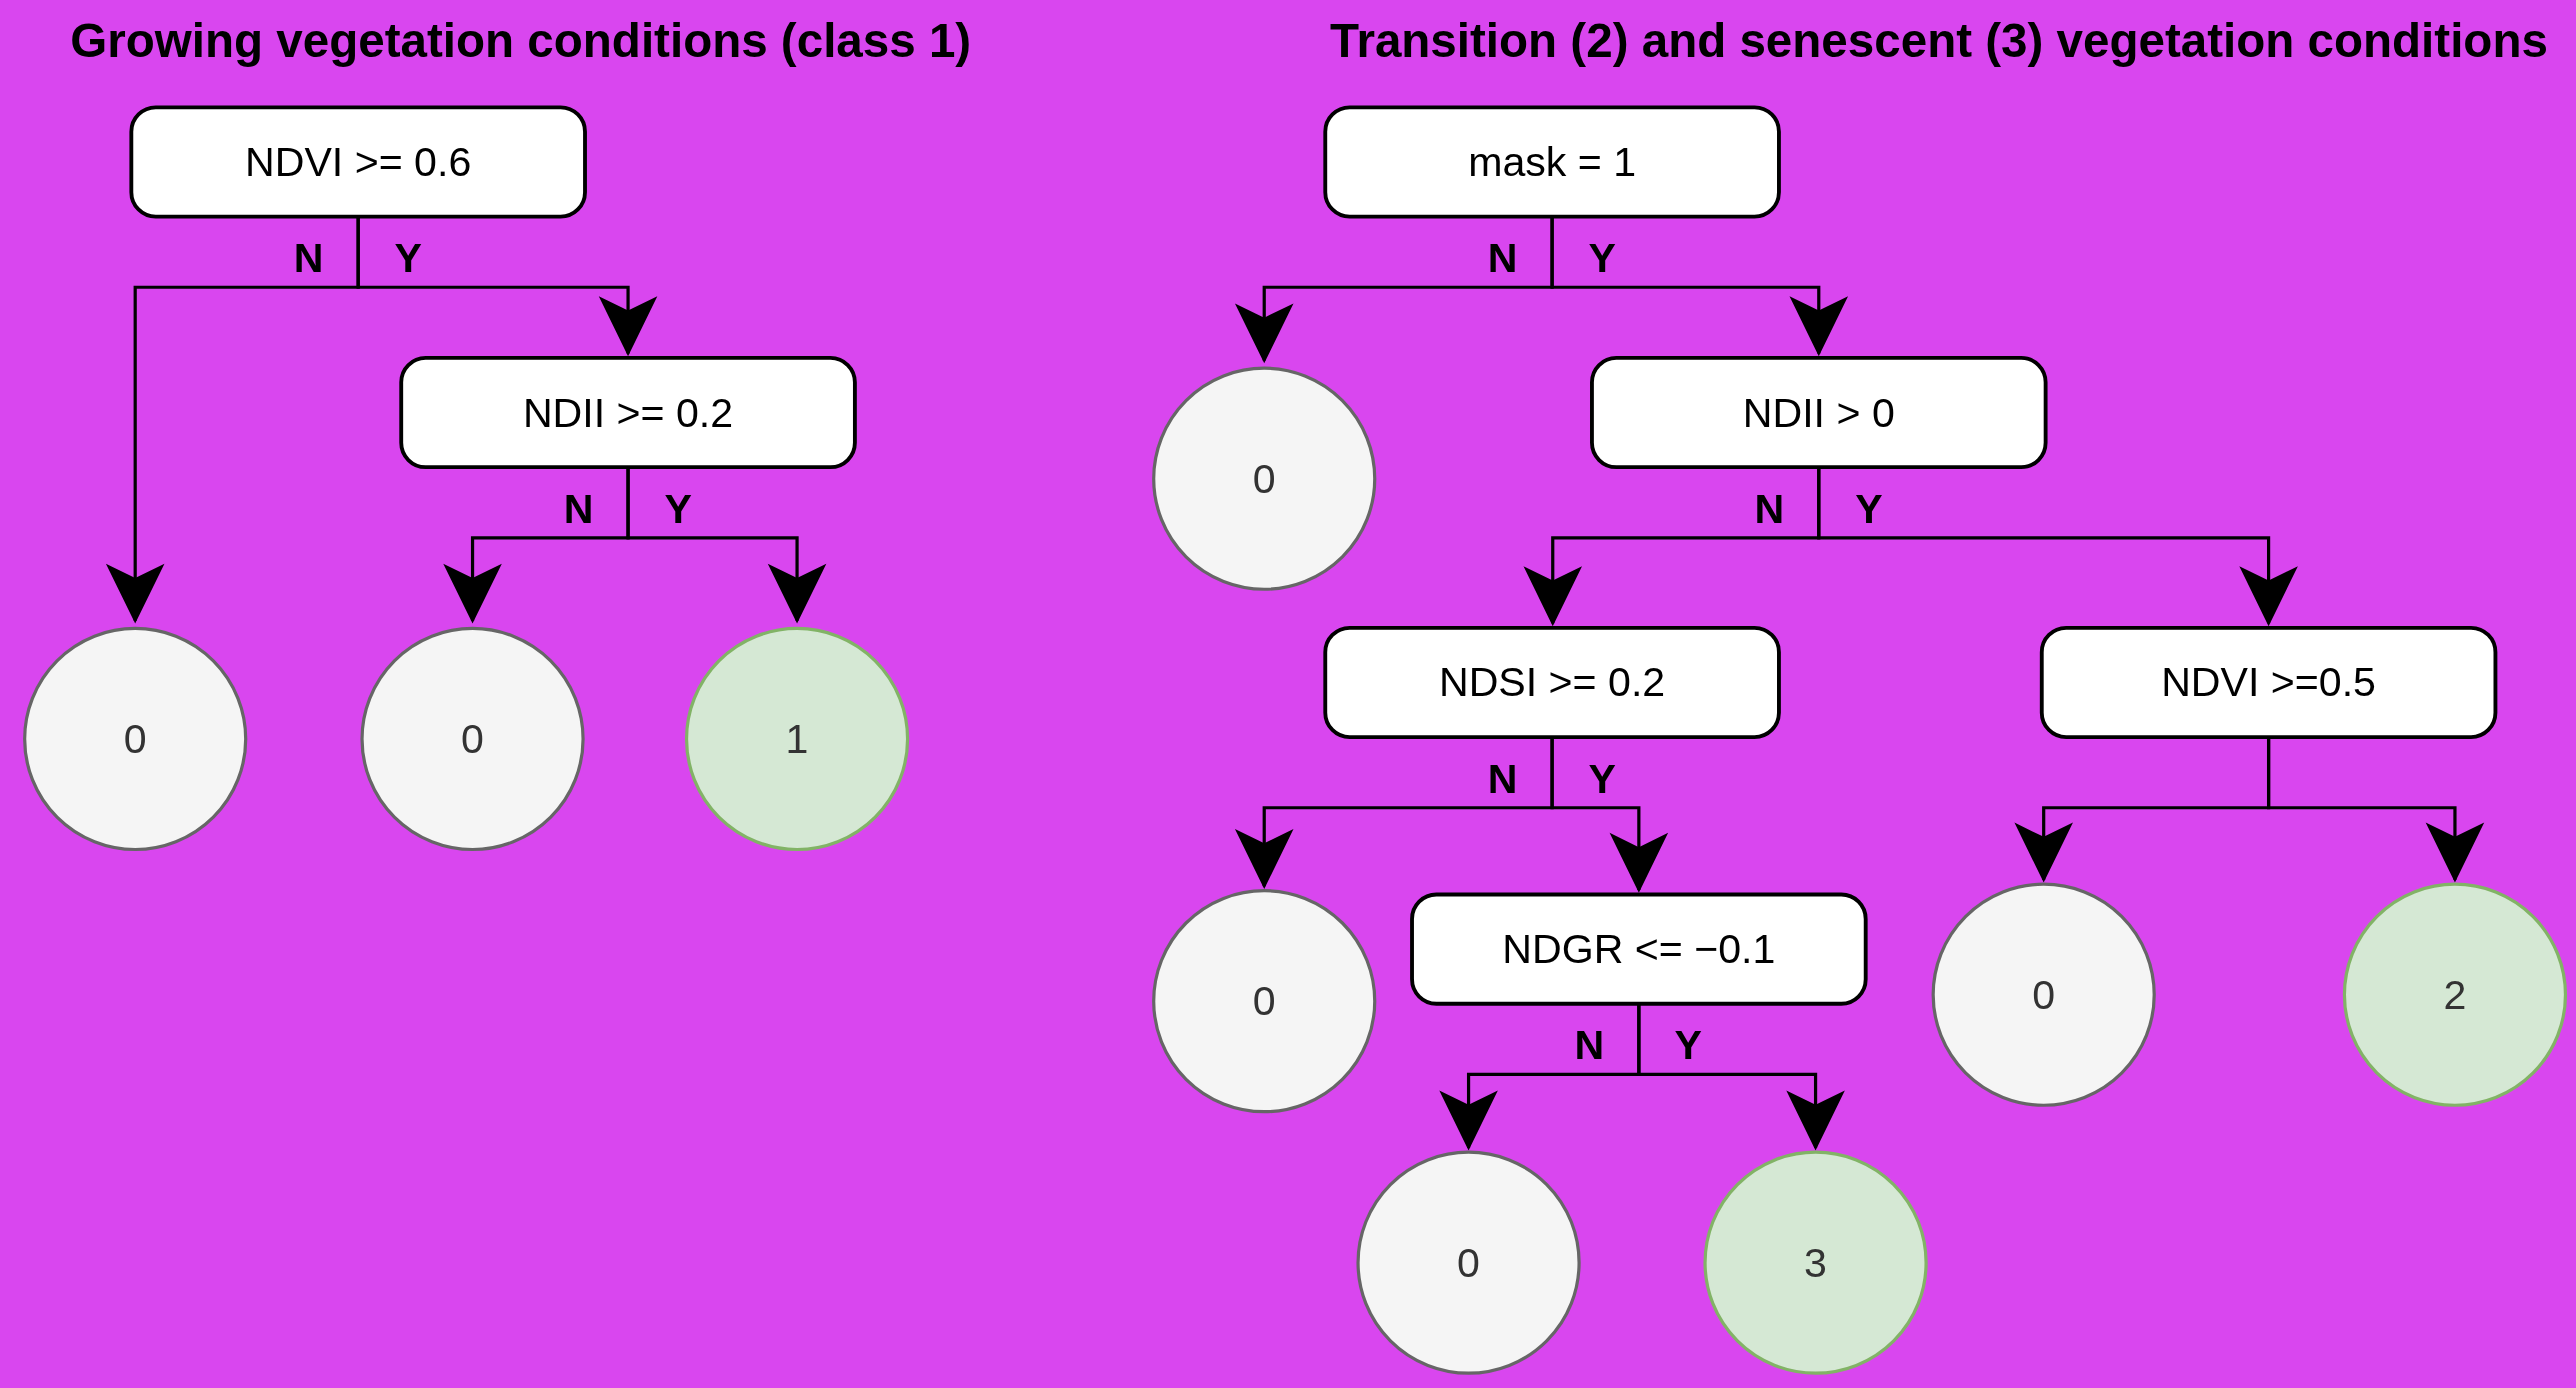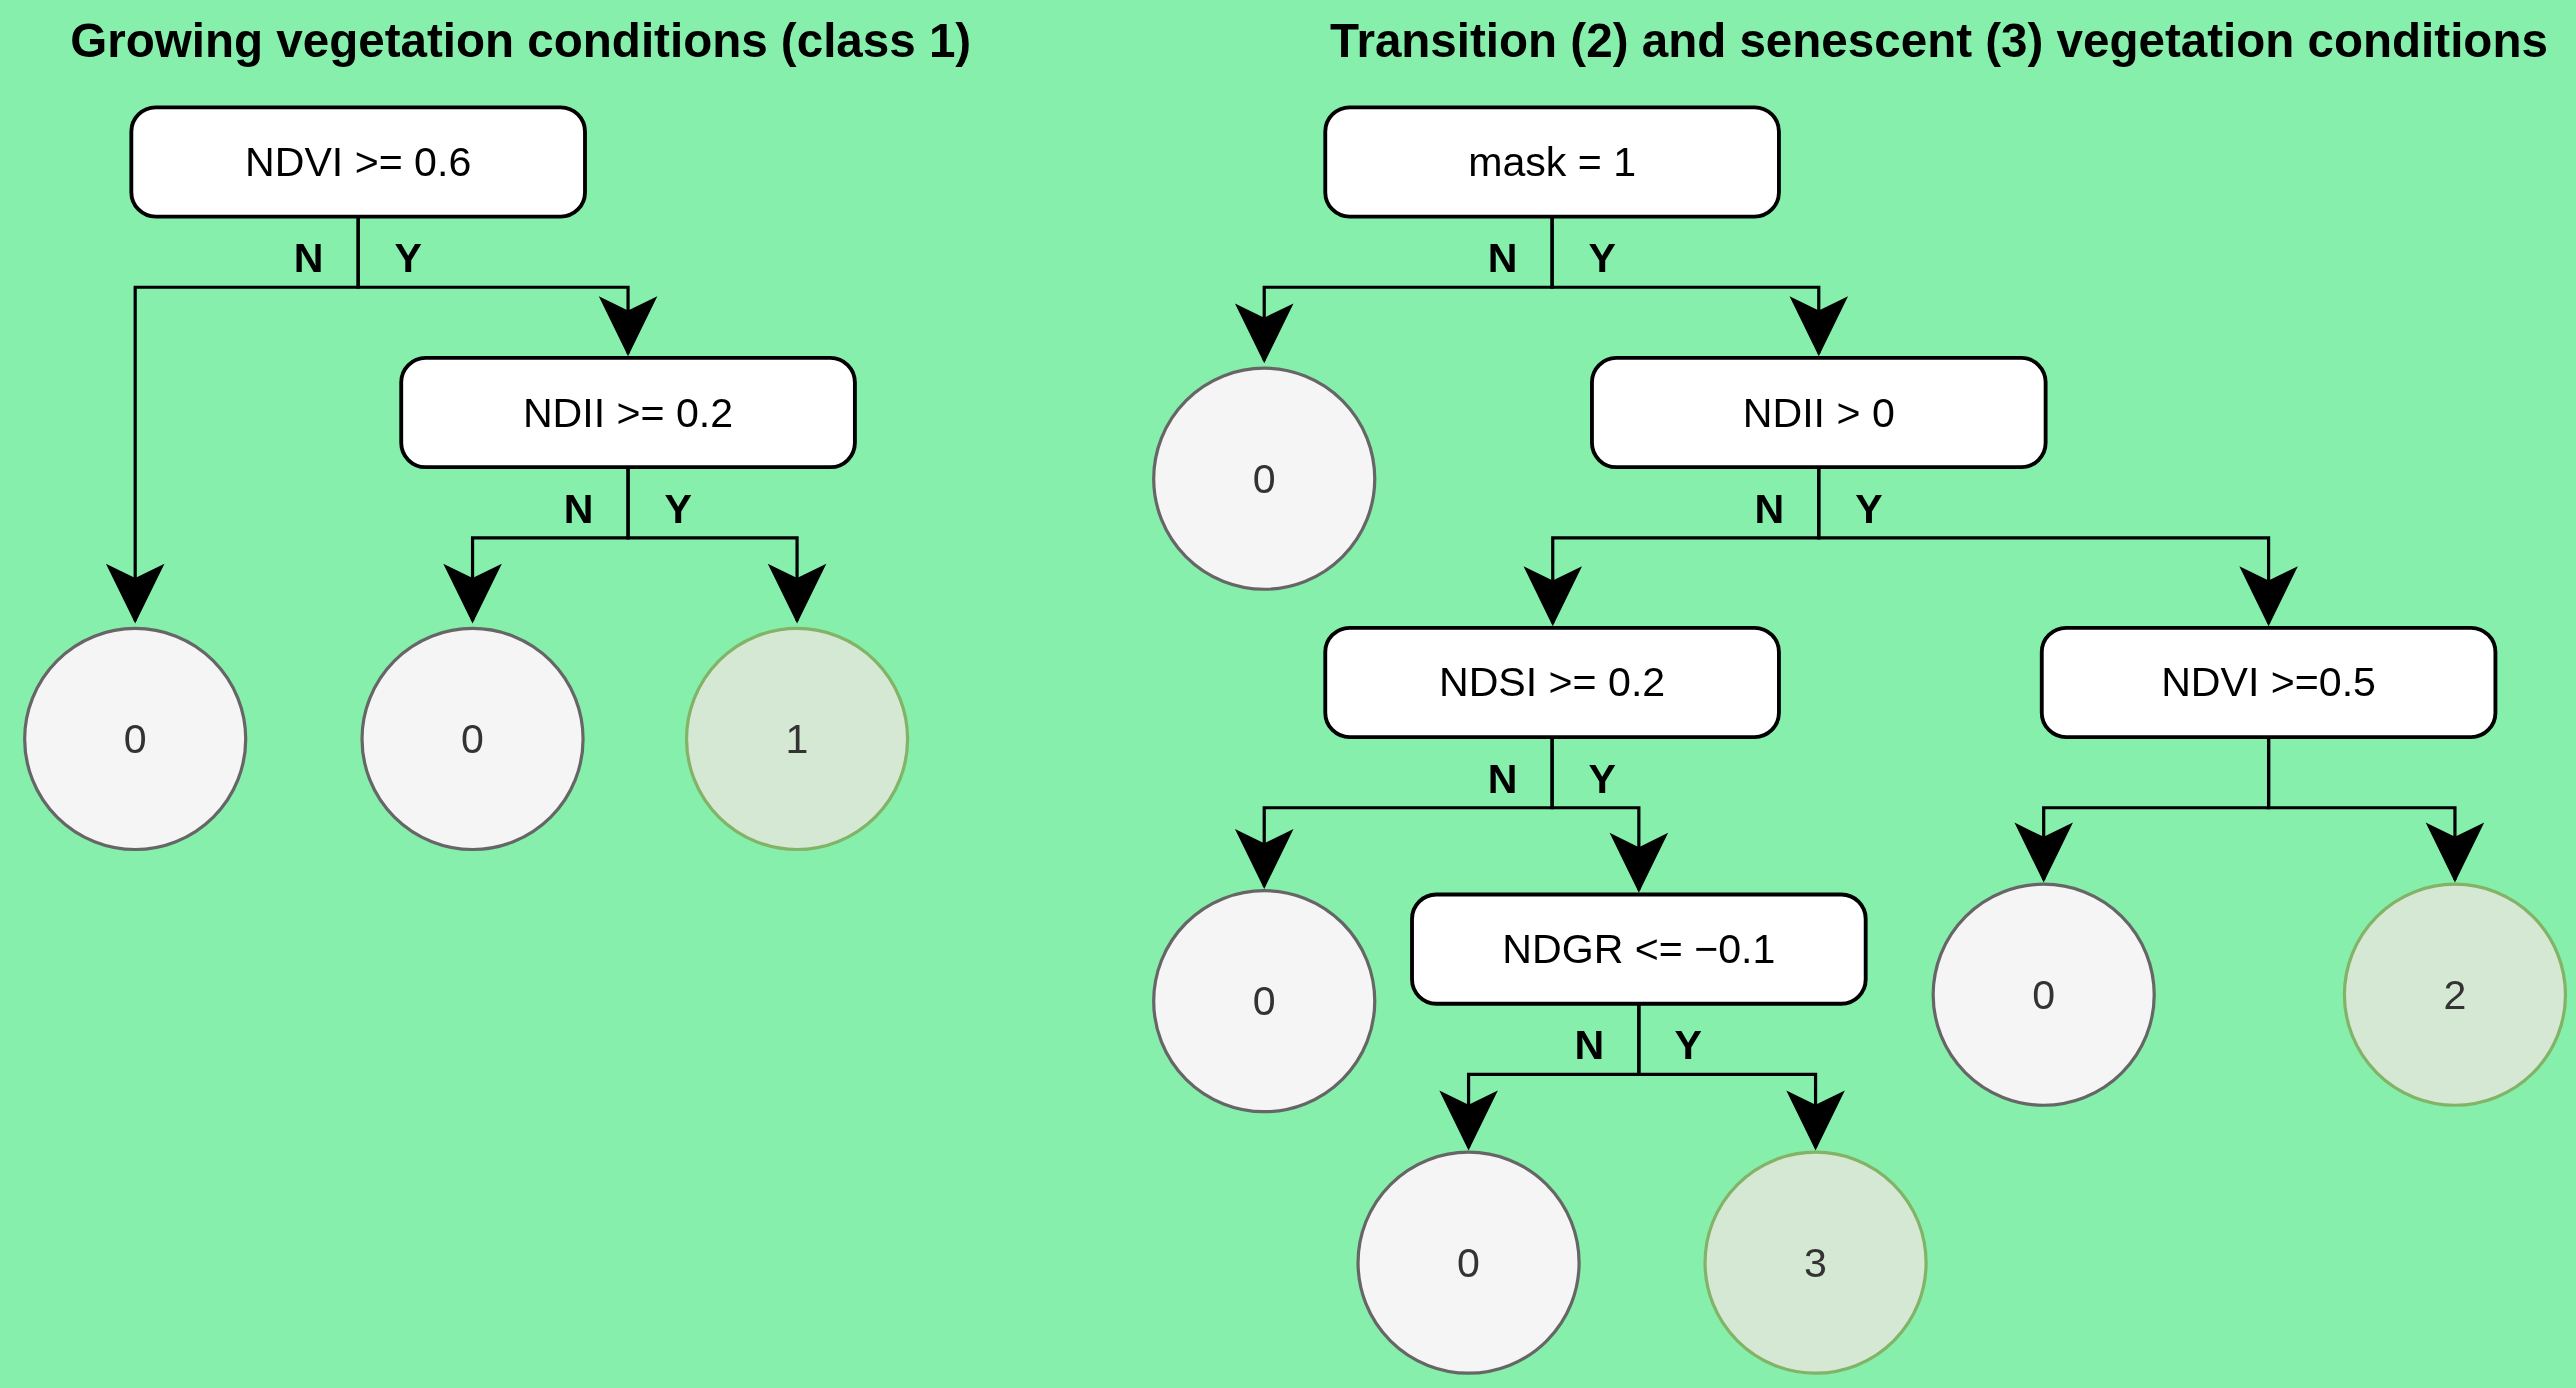--- a/index.html
+++ b/index.html
@@ -9,21 +9,21 @@
   }
   body {
     width: 2576px;
     height: 1388px;
     font-family: "Liberation Sans", sans-serif;
   }
   .canvas {
     position: relative;
     width: 2576px;
     height: 1388px;
-    background: #86efac;
+    background: #d946ef;
     overflow: hidden;
   }
   svg { display: block; }
   .tree-title {
     font-family: "Liberation Sans", sans-serif;
     font-size: 74px;
     font-weight: bold;
     fill: #000000;
   }
   .node-label {

